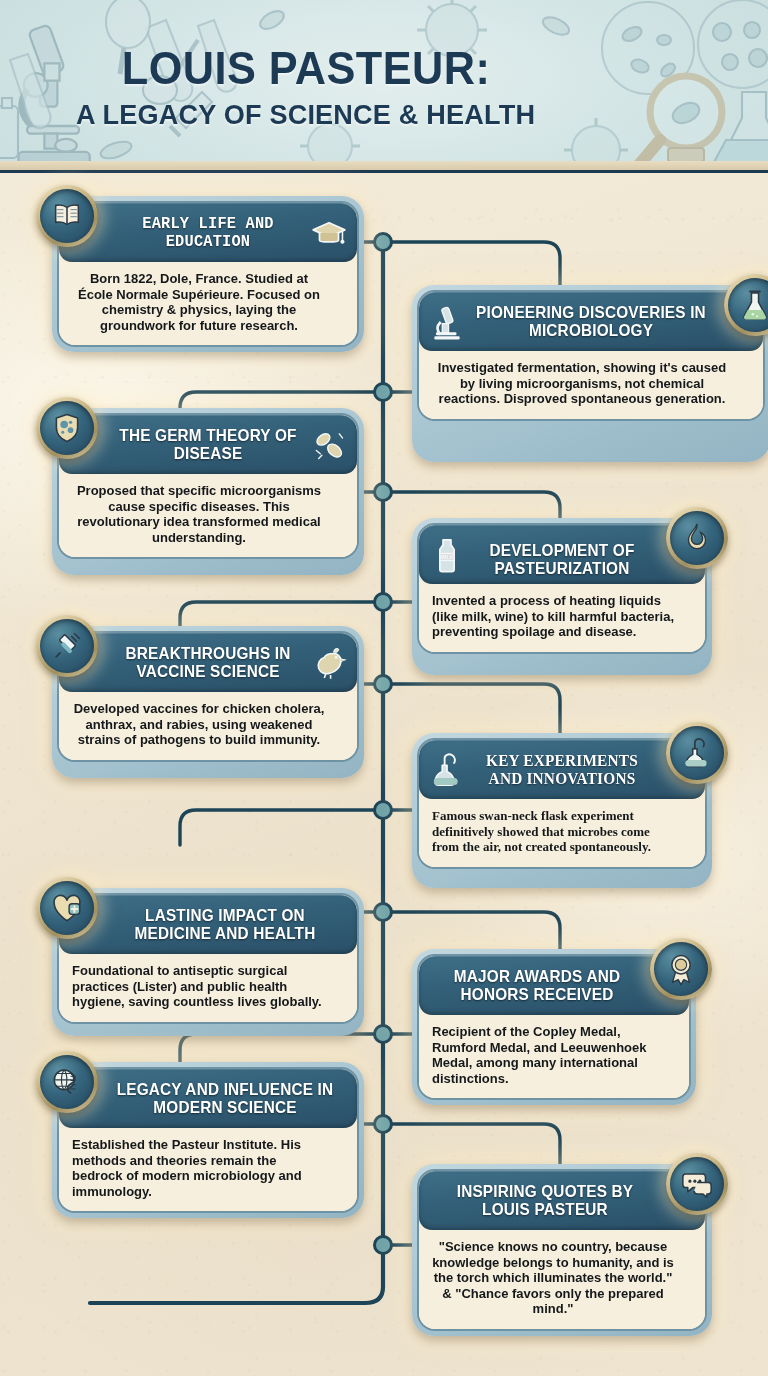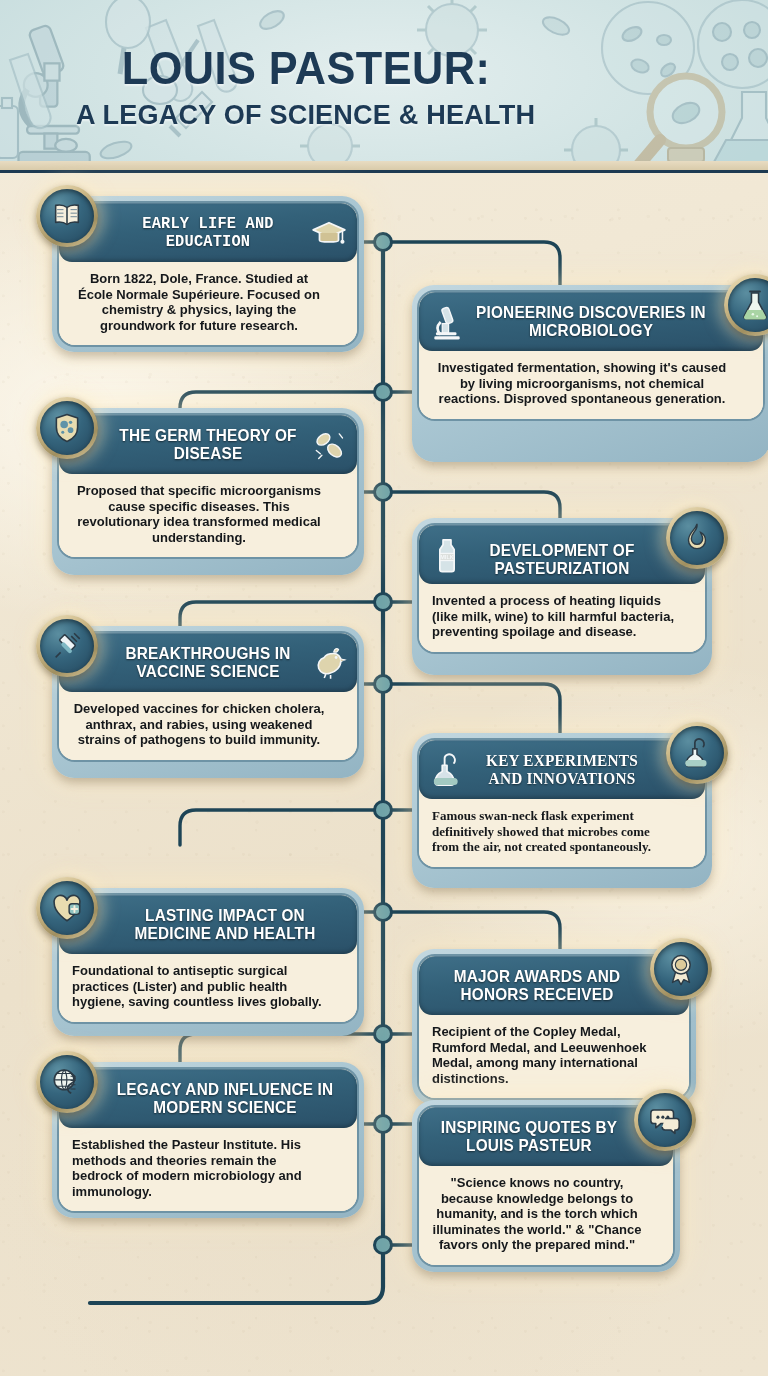--- a/index.html
+++ b/index.html
@@ -481,21 +481,21 @@
                 <path d="M6 21h28M20 7c5 6 5 22 0 28M20 7c-5 6-5 22 0 28M9 12h22M9 30h22"></path>
               </g>
               <path d="M30 12c7 4 7 10 0 14s-7 10 0 14" fill="none" stroke="#2b3a45" stroke-width="2.4"></path>
               <g stroke="#2b3a45" stroke-width="1.5">
                 <path d="M29 16h7M29 22h7M29 28h7M29 34h7"></path>
               </g>
             </svg>
           </div>
     </div>
       </div>
-      <div class="card" style="left: 412px; top: 1100px; width: 268px; min-height: 166px;">
+      <div class="card" style="left: 412px; top: 1164px; width: 300px; min-height: 166px;">
     <div class="card-inner">
       <div class="card-head" style="padding-right:46px;">
 
         <div class="card-title">INSPIRING QUOTES BY LOUIS PASTEUR</div>
       </div>
       <div class="card-body ta-c">"Science knows no country, because knowledge belongs to humanity, and is the torch which illuminates the world." &amp; "Chance favors only the prepared mind."</div>
     </div>
     <div class="badge bd-right">
       <div class="badge-face">
             <svg viewBox="0 0 48 48">

